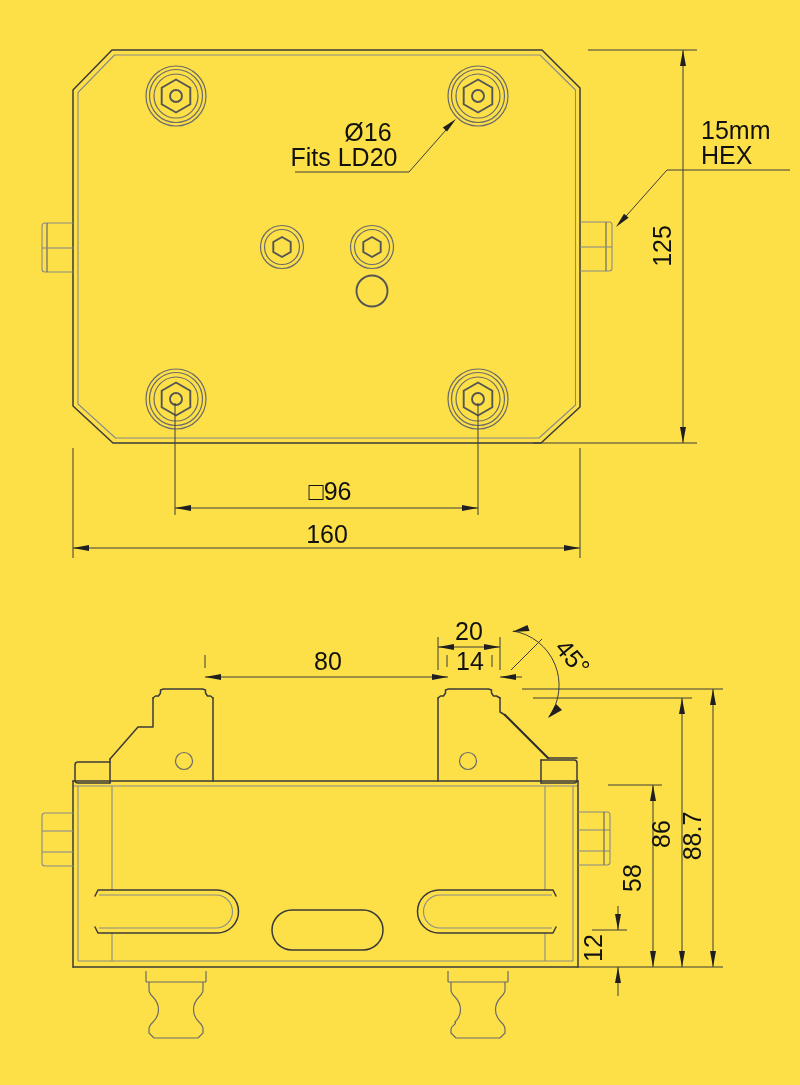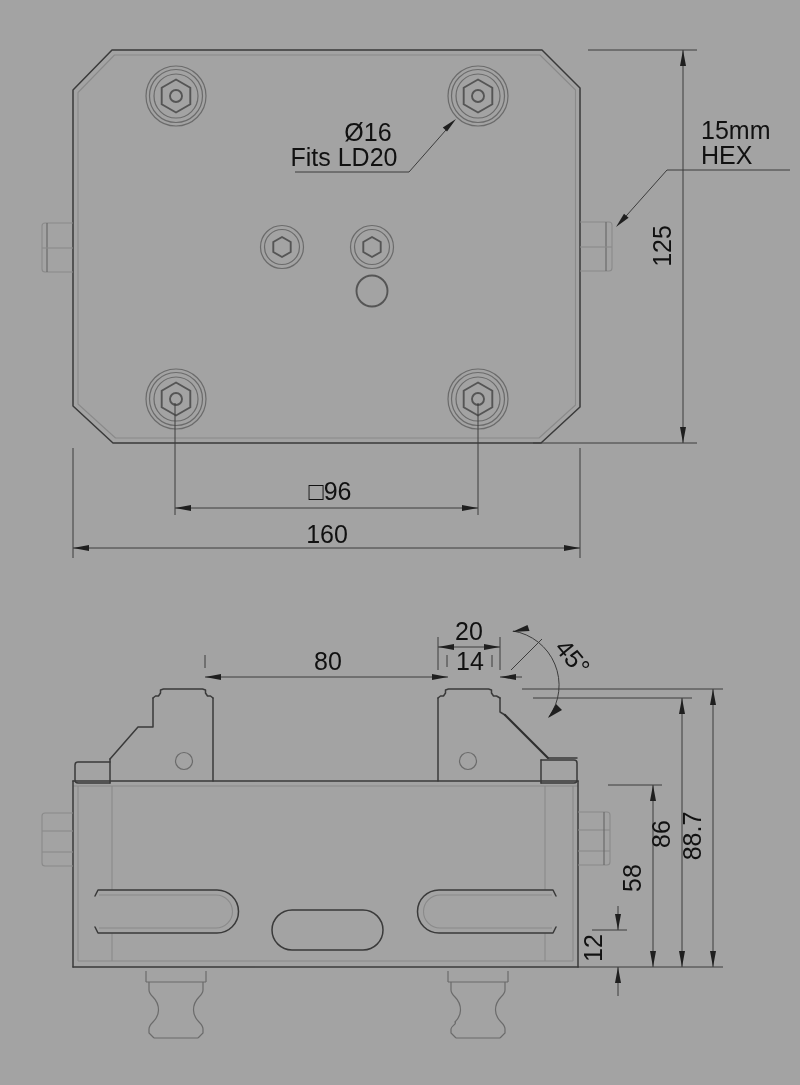--- a/index.html
+++ b/index.html
@@ -1,16 +1,16 @@
 <!DOCTYPE html>
 <html><head>
 <meta charset="utf-8">
 <style>
   html,body{margin:0;padding:0;background:#ffffff;}
-  .page{width:800px;height:1085px;background:#a3a3a3;position:relative;overflow:hidden;}
+  .page{width:800px;height:1085px;background:#fde047;position:relative;overflow:hidden;}
   svg{display:block;}
   .o1{stroke:#3a3a3a;stroke-width:1.5;fill:none;stroke-linejoin:round;stroke-linecap:round;}
   .o1b{stroke:#2e2e2e;stroke-width:2.2;fill:none;stroke-linecap:round;}
   .o2{stroke:#8a8a8a;stroke-width:1.1;fill:none;stroke-linejoin:round;}
   .o3{stroke:#6b6b6b;stroke-width:1.2;fill:none;}
   .o4{stroke:#555;stroke-width:1.9;fill:none;}
   .dim{stroke:#3c3c3c;stroke-width:1;fill:none;}
   .ah{fill:#1f1f1f;stroke:none;}
   text{fill:#111;font-family:"Liberation Sans",sans-serif;font-size:25px;}
 </style>

